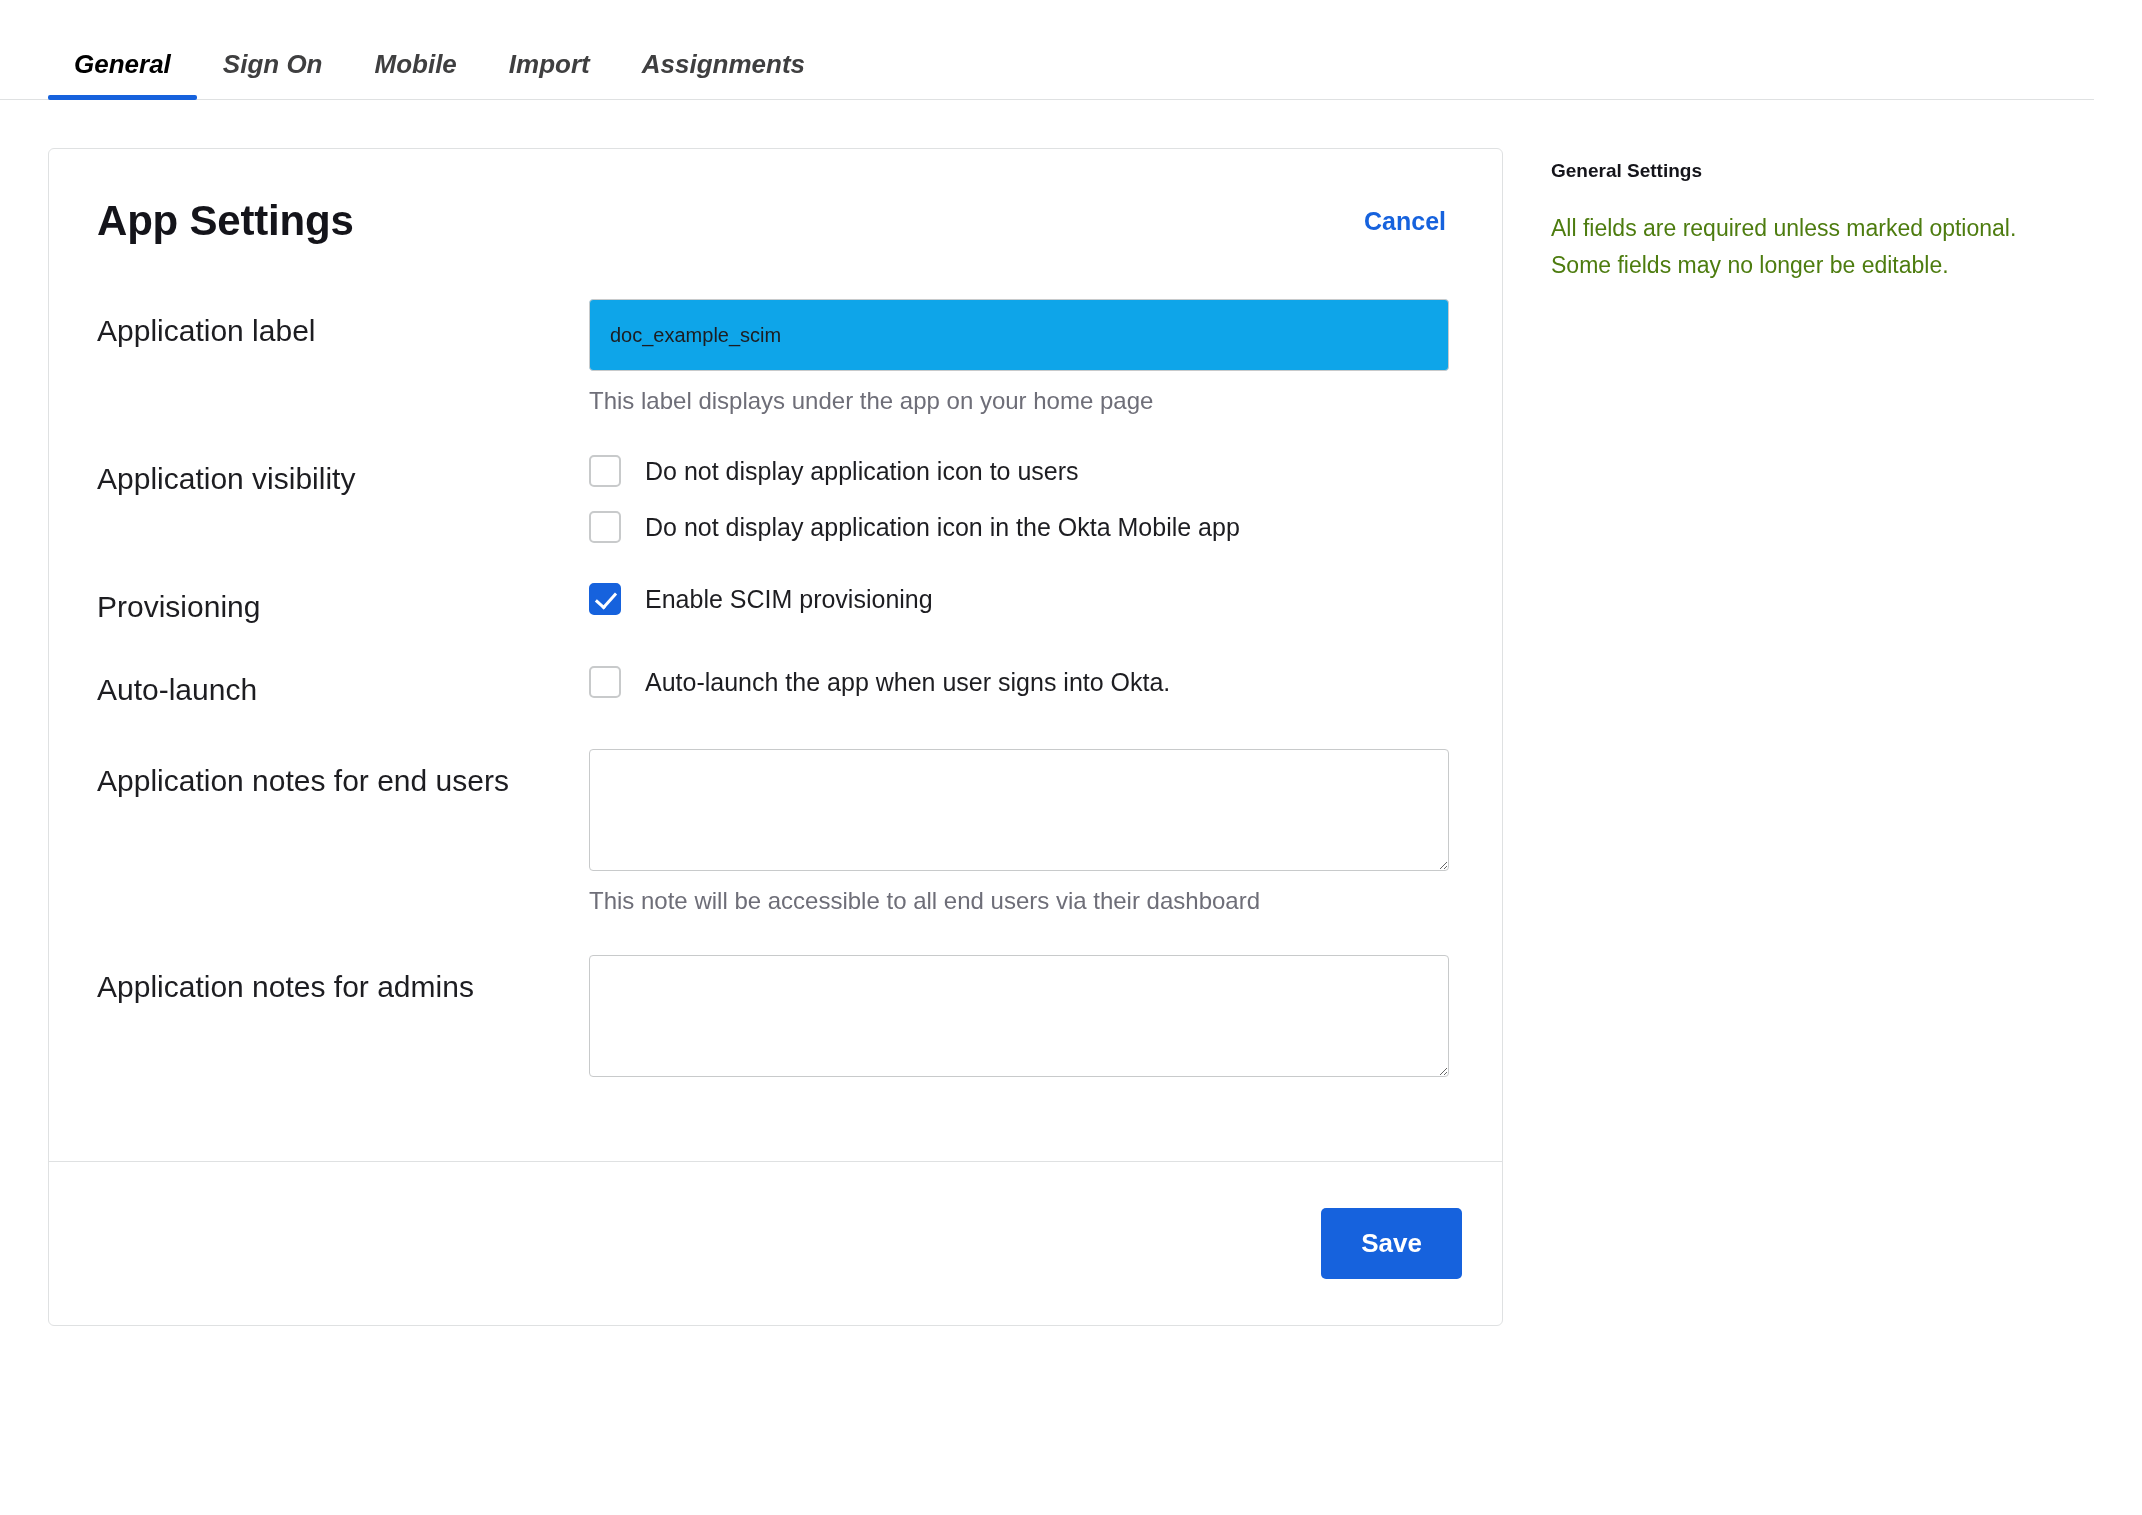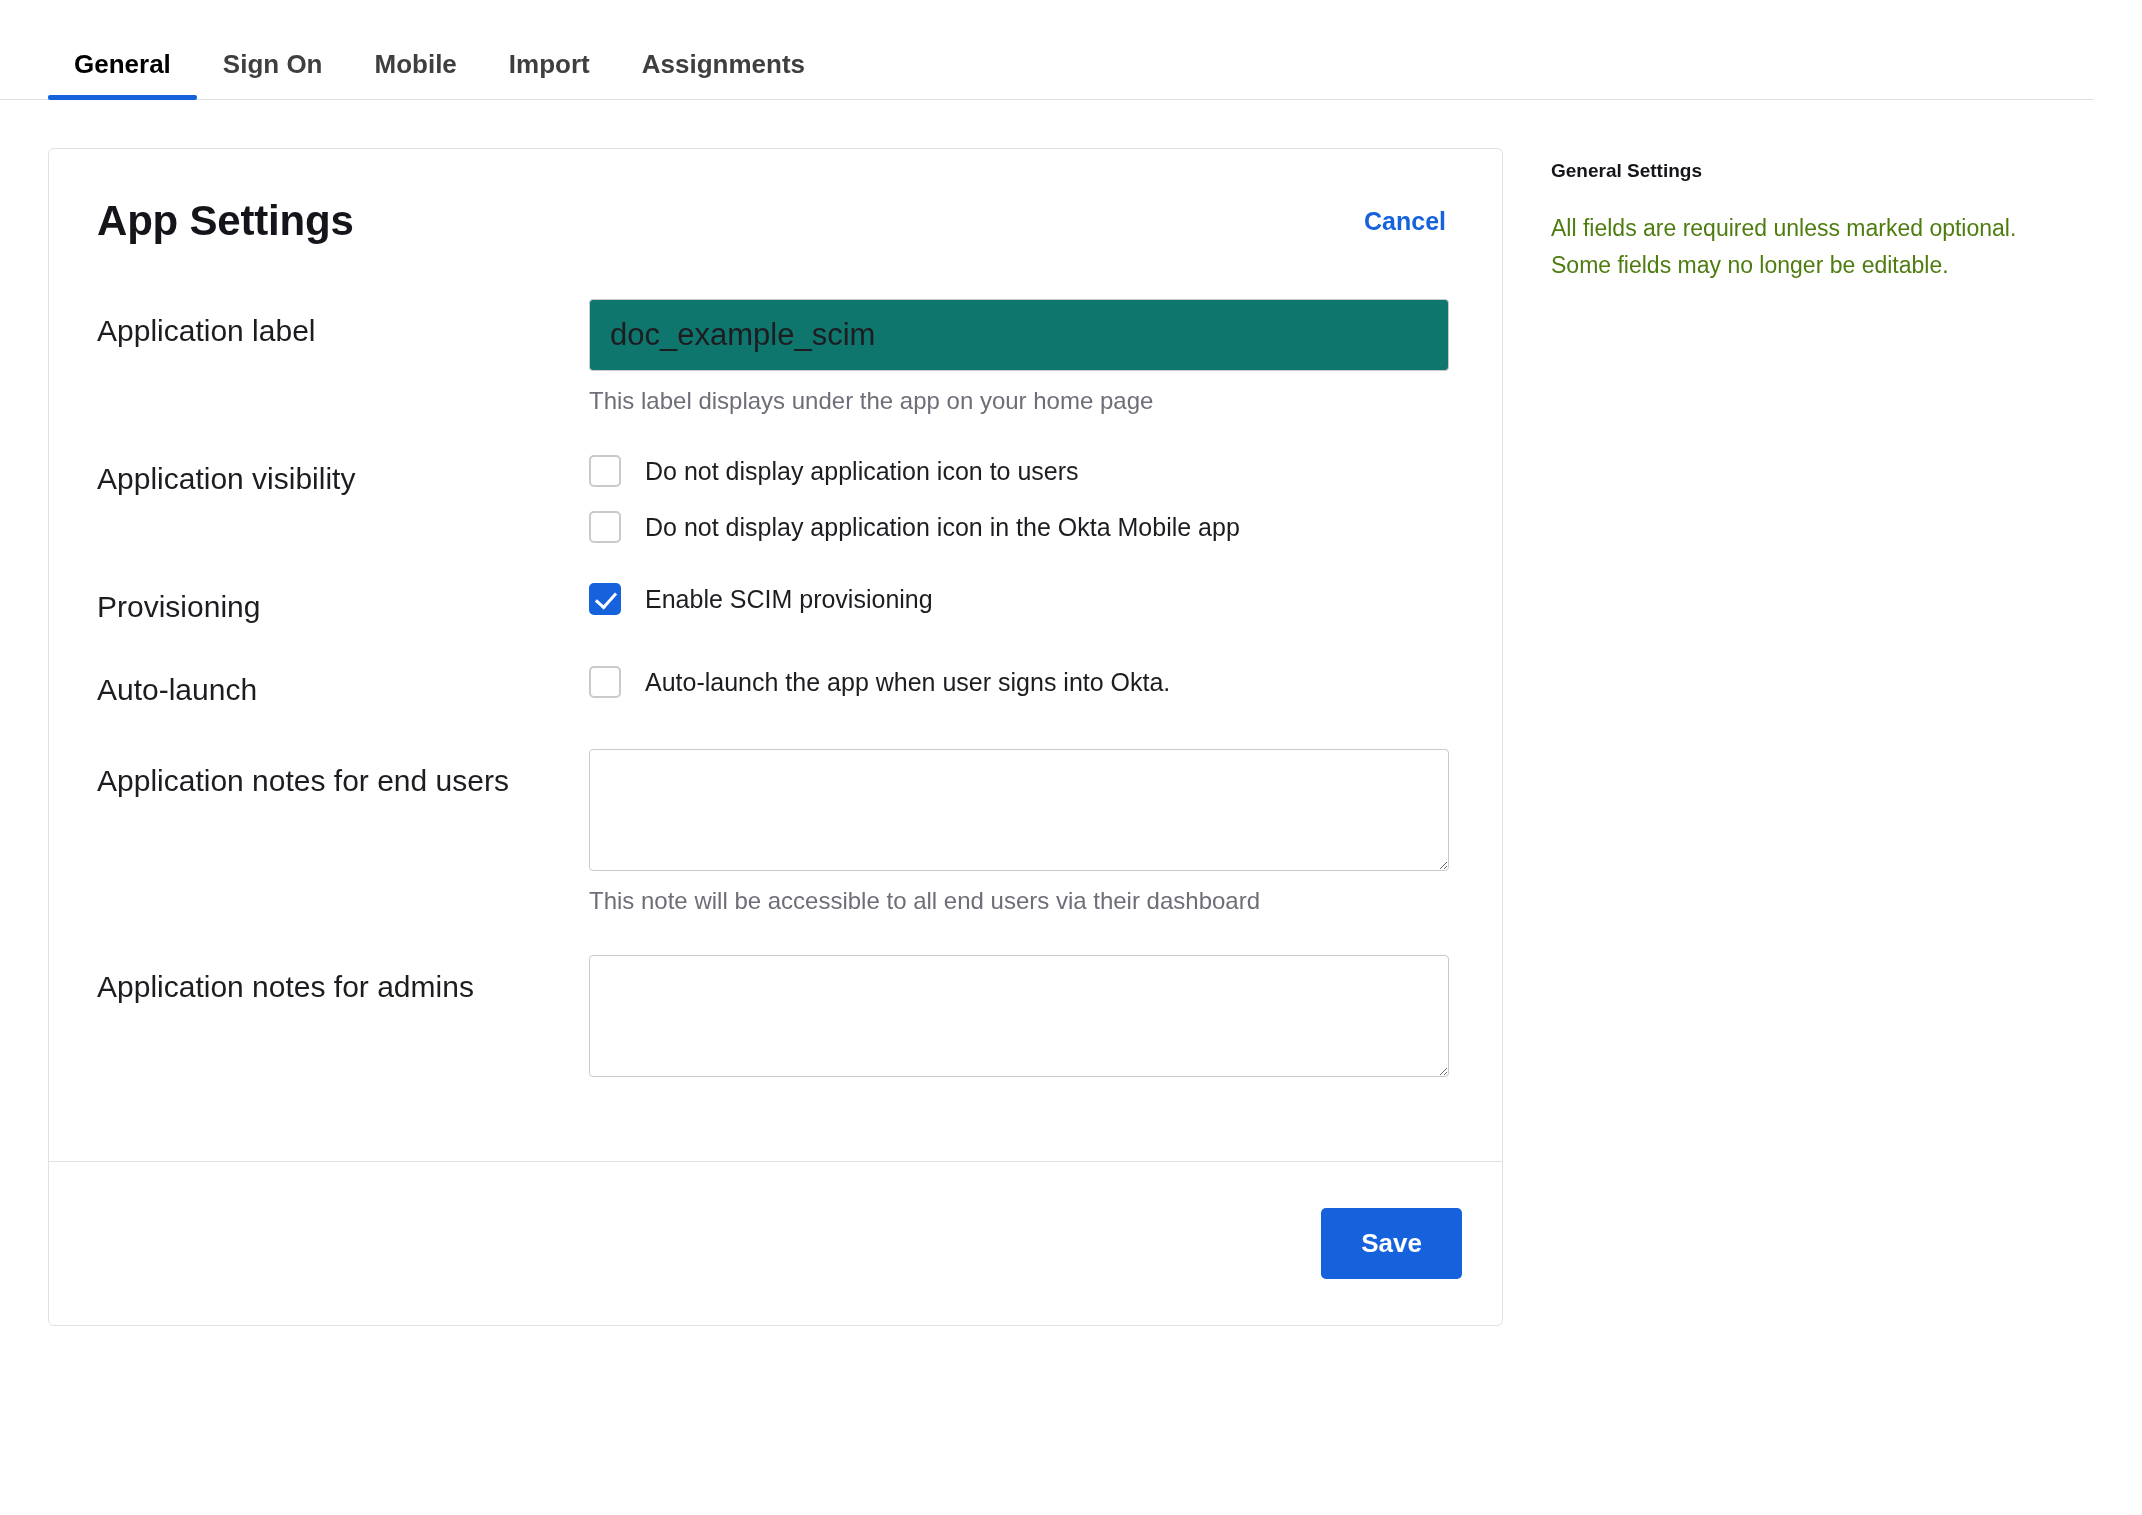--- a/index.html
+++ b/index.html
@@ -29,20 +29,21 @@
   }
   .tab {
     position: relative;
     font-size: 26px;
     font-weight: bold;
     color: #3f3f40;
     padding: 0 26px 22px 26px;
     cursor: pointer;
     line-height: 1;
     white-space: nowrap;
+    font-style: italic;
   }
   .tab.active {
     color: #000000;
   }
   .tab.active::after {
     content: "";
     position: absolute;
     left: 0; right: 0; bottom: -1px;
     height: 5px;
     background: #1662dd;
@@ -101,25 +102,25 @@
     line-height: 1.3;
   }
   .row-field {
     flex: 1 1 auto;
   }
   .text-input {
     width: 860px;
     height: 72px;
     border: 1px solid #c8cacb;
     border-radius: 4px;
-    font-size: 31px;
+    font-size: 20px;
     font-family: "Liberation Sans", sans-serif;
     color: #1d1d21;
     padding: 0 20px;
-    background: #0f766e;
+    background: #0ea5e9;
     outline: none;
   }
   .hint {
     font-size: 24px;
     color: #6e6e78;
     margin-top: 16px;
   }
   textarea.notes {
     width: 860px;
     height: 122px;

